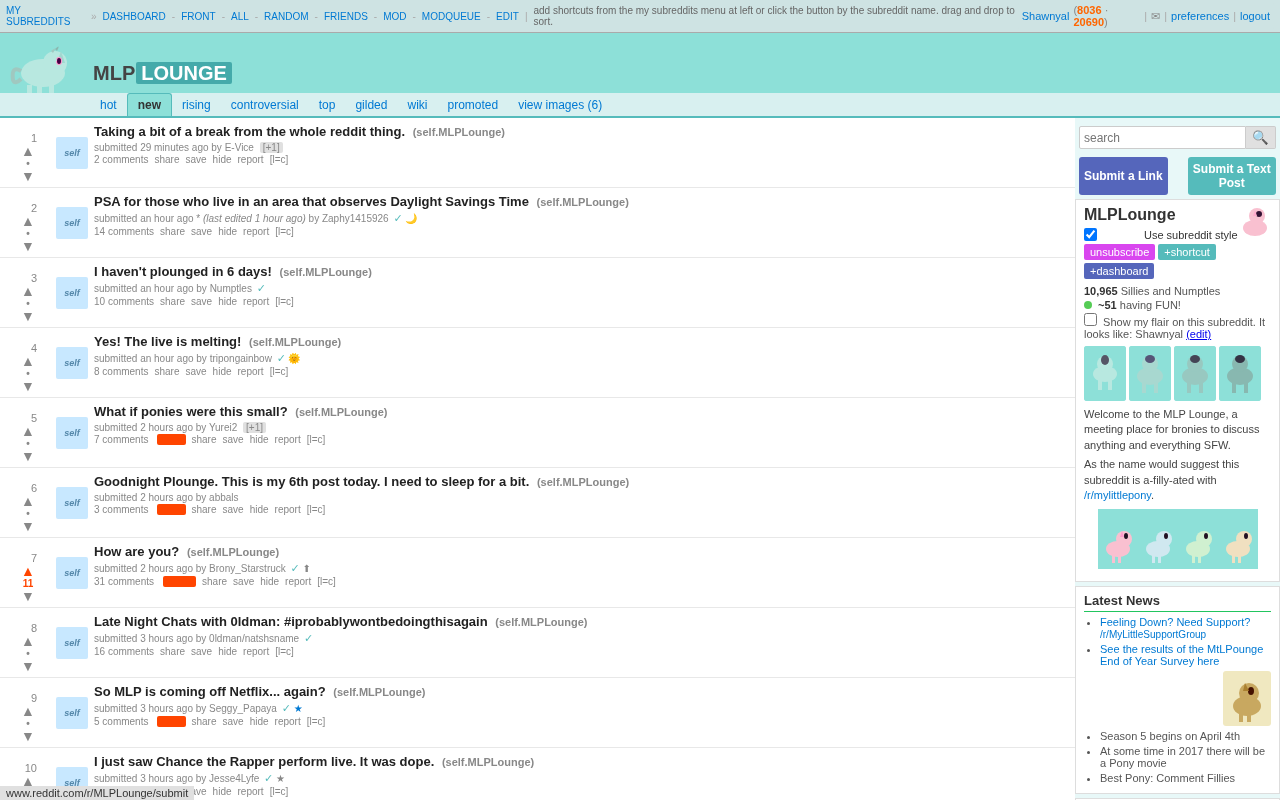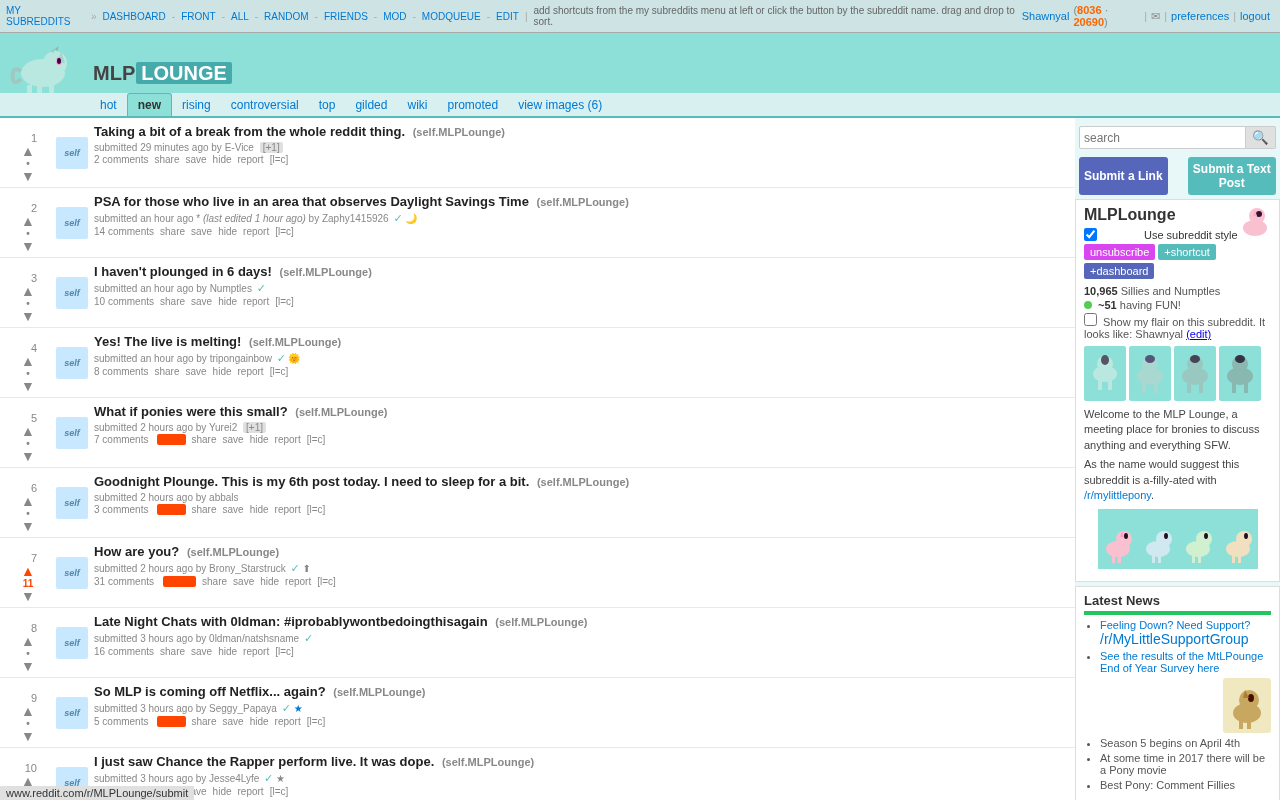--- a/index.html
+++ b/index.html
@@ -55,21 +55,21 @@
 
     
     #submit-area { display: flex; gap: 20px; padding: 4px; }
     .submit-btn { flex: 1; padding: 5px 4px; border: none; border-radius: 3px; font-size: 12px; font-weight: bold; cursor: pointer; color: white; text-align: center; }
     .submit-link-btn { background: #56b; }
     .submit-text-btn { background: #5bb; }
 
     
     .sidebar-section { padding: 6px 8px; background: #fff; margin-bottom: 4px; border: 1px solid #ddd; }
     .sidebar-section h2 { font-size: 16px; font-weight: bold; color: #333; margin-bottom: 4px; }
-    .sidebar-section h3 { font-size: 13px; font-weight: bold; color: #333; margin-bottom: 4px; border-bottom: 4px solid #22c55e; padding-bottom: 3px; }
+    .sidebar-section h3 { font-size: 13px; font-weight: bold; color: #333; margin-bottom: 4px; border-bottom: 1px solid #22c55e; padding-bottom: 3px; }
     .subreddit-buttons { display: flex; gap: 3px; margin-bottom: 6px; flex-wrap: wrap; }
     .sub-btn { padding: 2px 6px; border: none; border-radius: 2px; font-size: 11px; cursor: pointer; }
     .sub-btn.unsub { background: #d946ef; color: white; }
     .sub-btn.shortcut { background: #5bb; color: white; }
     .sub-btn.dashboard { background: #56b; color: white; }
     .stats-row { font-size: 11px; color: #555; margin-bottom: 2px; }
     .stats-row .count { font-weight: bold; color: #333; }
     .flair-row { font-size: 11px; color: #555; margin-bottom: 6px; }
     .sidebar-mods { display: flex; gap: 3px; flex-wrap: wrap; margin-bottom: 6px; }
     .mod-avatar { width: 42px; height: 55px; background: #8de0d8; border-radius: 3px; display: flex; align-items: flex-end; justify-content: center; overflow: hidden; font-size: 8px; color: #555; }
@@ -636,21 +636,21 @@
         </div>
       </div>
 
     </div>
 
     <div class="sidebar-section">
       <h3>Latest News</h3>
       <ul class="news-list">
         <li>
           <a href="#">Feeling Down? Need Support?</a><br>
-          <a href="#" style="color:#0079d3; font-size:14px;">/r/MyLittleSupportGroup</a>
+          <a href="#" style="color:#0079d3; font-size:10px;">/r/MyLittleSupportGroup</a>
         </li>
         <li>
           <a href="#">See the results of the MtLPounge End of Year Survey here</a>
         </li>
       </ul>
 
       <div style="display:flex; justify-content:flex-end; margin:4px 0;">
         <svg width="48" height="55" viewBox="0 0 48 55" xmlns="http://www.w3.org/2000/svg">
           <rect width="48" height="55" fill="#f0e8c0" rx="3"></rect>
           <ellipse cx="24" cy="35" rx="14" ry="10" fill="#c8a860"></ellipse>

